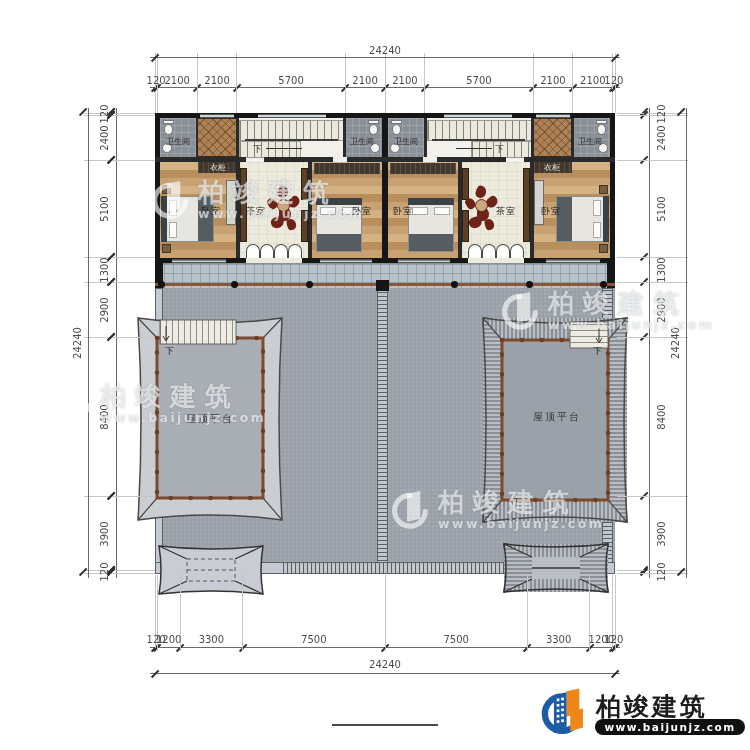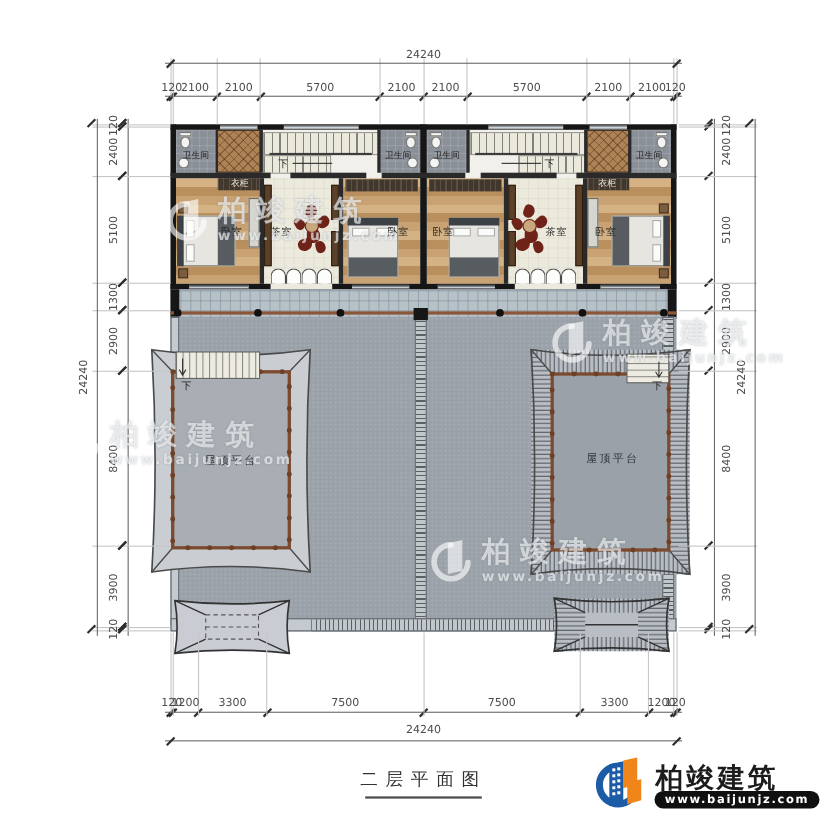--- a/index.html
+++ b/index.html
@@ -504,21 +504,20 @@
     <svg width="44" height="48" viewBox="0 0 60 64" style="position:static;">
       <path d="M30 12 A21 21 0 1 0 51 34" fill="none" stroke="currentColor" stroke-width="7" stroke-linecap="round"></path>
       <polygon points="26,10 44,6 44,44 26,48" fill="currentColor"></polygon>
     </svg>
     <div class="wm-text">
       <div class="wm-big">柏竣建筑</div>
       <div class="wm-url">www.baijunjz.com</div>
     </div>
   </div>
 
-  <div class="title" style="left:385px;top:699px;">二层平面图</div>
   <div class="title-line" style="left:332px;top:724px;width:106px;"></div>
 
   <svg style="left:534px;top:683px;" width="58" height="60" viewBox="0 0 64 64">
     <path d="M28 14 A19 19 0 1 0 50 34" fill="none" stroke="#1c5ba5" stroke-width="7" stroke-linecap="round"></path>
     <polygon points="36,8 50,5 50,32 36,36" fill="#f08519"></polygon>
     <polygon points="40,30 54,27 54,48 40,52" fill="#f08519"></polygon>
     <polygon points="22,12 36,9 36,50 22,54" fill="#1c5ba5"></polygon>
     <g fill="#ffffff">
       <rect x="25" y="16" width="3" height="3"></rect>
         <rect x="30" y="15" width="3" height="3"></rect>

